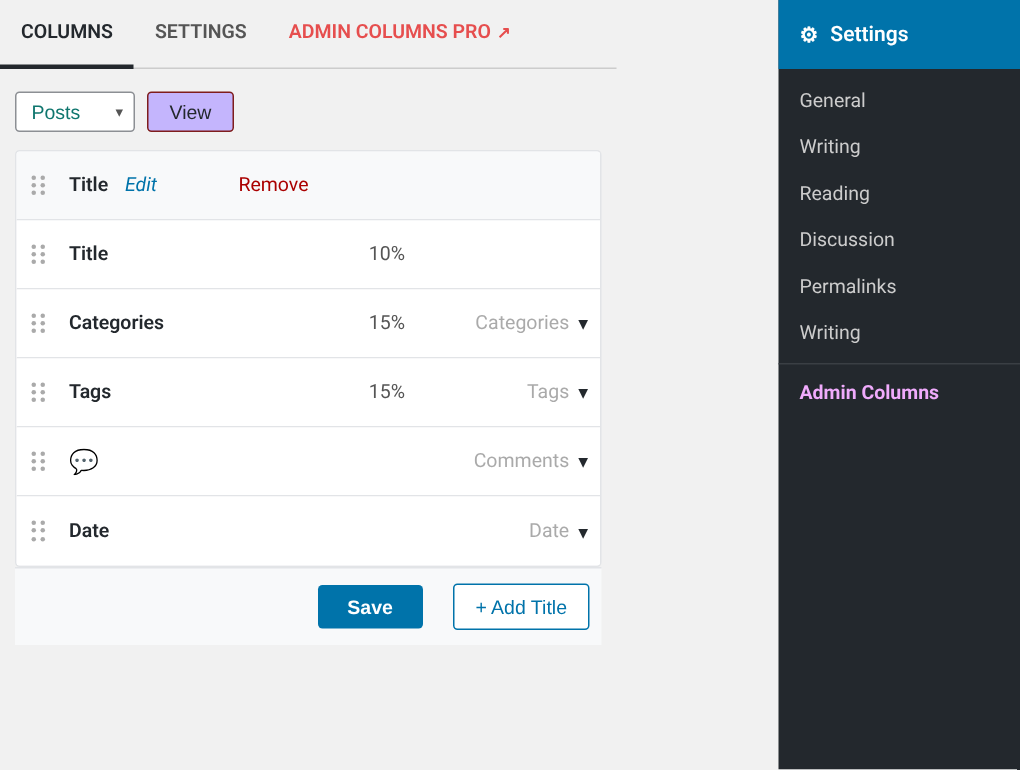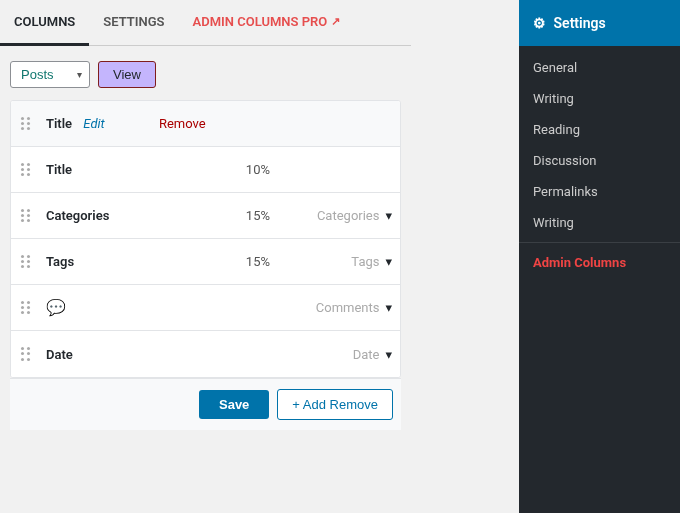--- a/index.html
+++ b/index.html
@@ -208,21 +208,21 @@
     }
 
     
     .footer-bar {
       display: flex;
       justify-content: flex-end;
       align-items: center;
       padding: 10px 8px;
       background: #f8f9fa;
       border-top: 1px solid #e2e4e7;
-      gap: 8px;
+      gap: 20px;
     }
 
     .save-btn {
       background: #0073aa;
       color: #fff;
       border: none;
       border-radius: 3px;
       padding: 7px 20px;
       font-size: 13px;
       font-weight: 600;
@@ -278,21 +278,21 @@
     .settings-menu a {
       display: block;
       padding: 8px 14px;
       color: #ccc;
       text-decoration: none;
       font-size: 13px;
       cursor: pointer;
     }
 
     .settings-menu a.active-setting {
-      color: #ef4444;
+      color: #f0abfc;
       font-weight: 700;
     }
 
     .settings-divider {
       height: 1px;
       background: #3a3f44;
       margin: 4px 0;
     }
 
     .dots-icon {
@@ -460,21 +460,21 @@
         <div class="col-type-dropdown">
           <span class="type-label">Date</span>
           <button class="dropdown-arrow">▾</button>
         </div>
       </div>
 
     </div>
 
     <div class="footer-bar">
       <button class="save-btn">Save</button>
-      <button class="add-col-btn">+ Add Remove</button>
+      <button class="add-col-btn">+ Add Title</button>
     </div>
 
   </div>
 </div>
 
 <div class="settings-sidebar">
   <div class="settings-header">
     <span class="gear-icon">⚙</span>
     <span>Settings</span>
   </div>

